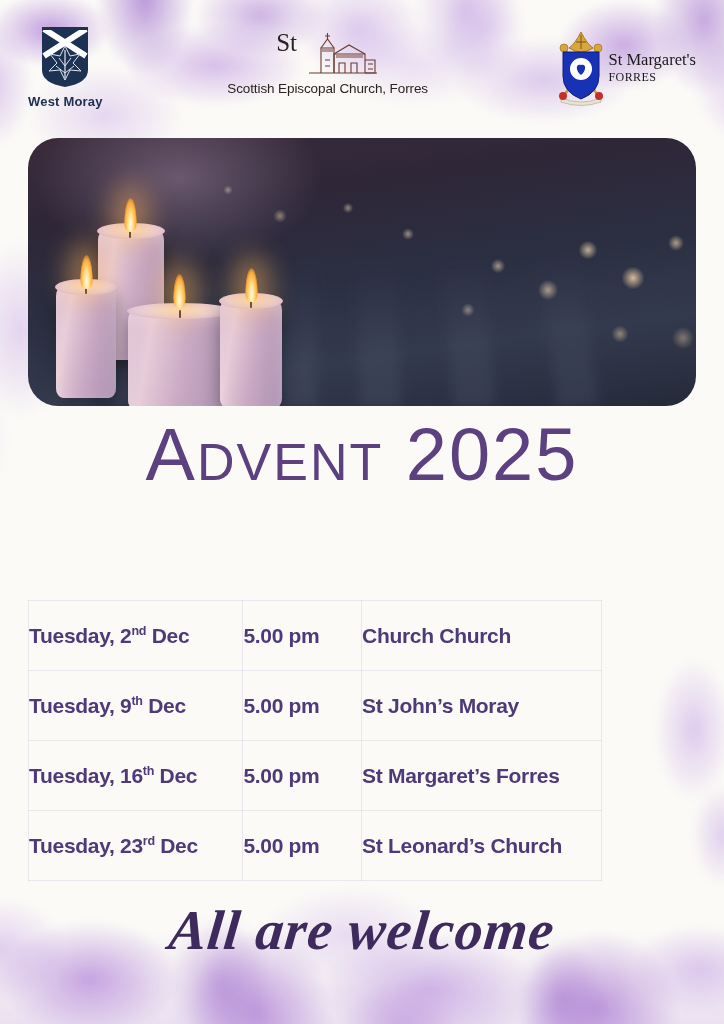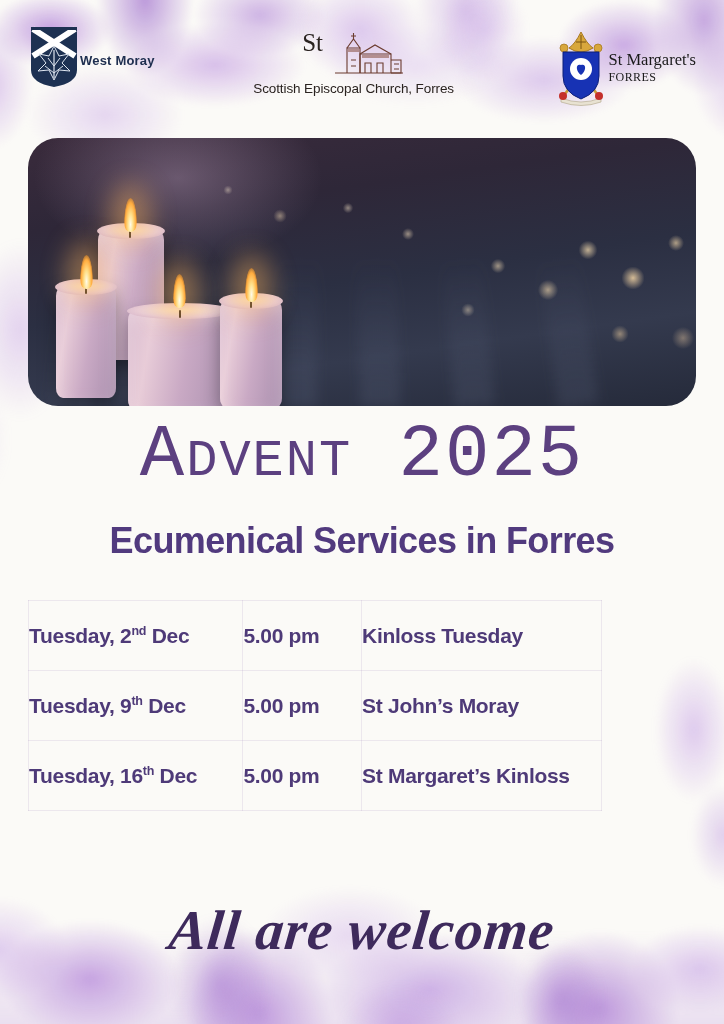--- a/index.html
+++ b/index.html
@@ -83,21 +83,21 @@
       radial-gradient(ellipse 80px 60px at 400px 215px, rgba(150,85,205,.30) 0%, rgba(150,85,205,0) 74%);
     filter:blur(5px);
   }
 
   
   .logos{
     position:absolute;left:0;top:26px;width:724px;height:90px;
     display:flex;align-items:flex-start;justify-content:space-between;
     padding:0 28px;box-sizing:border-box;z-index:5;
   }
-  .logo-block{display:flex;flex-direction:row;align-items:center;}
+  .logo-block{display:flex;flex-direction:column;align-items:center;}
 
   .wm-shield{width:52px;height:62px;position:relative;}
   .wm-label{
     margin-top:6px;font-size:13px;font-weight:bold;color:#203050;
     letter-spacing:.2px;
   }
 
   .sj{display:flex;flex-direction:column;align-items:center;margin-top:4px;}
   .sj-top{display:flex;align-items:flex-start;}
   .sj-st{
@@ -165,21 +165,21 @@
     background:radial-gradient(ellipse at 50% 78%, #fffbe8 0%, #ffe08a 28%, #ffab3e 58%, rgba(255,140,30,.25) 82%, rgba(255,140,30,0) 100%);
     box-shadow:0 0 26px 14px rgba(255,182,94,.45);
   }
   .wick{
     position:absolute;width:2px;height:8px;background:#3a2a1c;border-radius:1px;
   }
 
   
   .advent{
     position:absolute;left:0;top:418px;width:724px;text-align:center;z-index:6;
-    font-family:Liberation Mono, monospace;
+    font-family:Liberation Sans, sans-serif;
     font-size:74px;line-height:1;color:#5c4080;
     font-variant:small-caps;letter-spacing:2px;
   }
   .subtitle{
     position:absolute;left:0;top:520px;width:724px;text-align:center;z-index:6;
     font-family:"Liberation Sans", sans-serif;
     font-size:36px;font-weight:bold;color:#513a7e;letter-spacing:-.6px;
   }
 
   
@@ -329,37 +329,41 @@
 
     <div class="candle" style="left:192px;top:162px;width:62px;height:108px;">
       <div class="body"></div>
         <div class="top"></div>
     </div>
     <div class="wick" style="left:222px;top:162px;"></div>
     <div class="flame" style="left:217px;top:130px;"></div>
   </div>
 
   <div class="advent">Advent 2025</div>
-  <div class="subtitle">Ecumenical Services in Forres</div>
 
   <table class="schedule">
     <tbody>
       <tr>
         <td class="c-day"><span>Tuesday, 2</span><sup>nd</sup><span> Dec</span></td>
         <td class="c-time">5.00 pm</td>
-        <td class="c-place">Kinloss Tuesday</td>
+        <td class="c-place">Church Church</td>
       </tr>
       <tr>
         <td class="c-day"><span>Tuesday, 9</span><sup>th</sup><span> Dec</span></td>
         <td class="c-time">5.00 pm</td>
         <td class="c-place">St John’s Moray</td>
       </tr>
       <tr>
         <td class="c-day"><span>Tuesday, 16</span><sup>th</sup><span> Dec</span></td>
         <td class="c-time">5.00 pm</td>
-        <td class="c-place">St Margaret’s Kinloss</td>
+        <td class="c-place">St Margaret’s Forres</td>
+      </tr>
+      <tr>
+        <td class="c-day"><span>Tuesday, 23</span><sup>rd</sup><span> Dec</span></td>
+        <td class="c-time">5.00 pm</td>
+        <td class="c-place">St Leonard’s Church</td>
       </tr>
     </tbody>
   </table>
 
   <div class="welcome">All are welcome</div>
 
 </div>
 
 </body></html>

